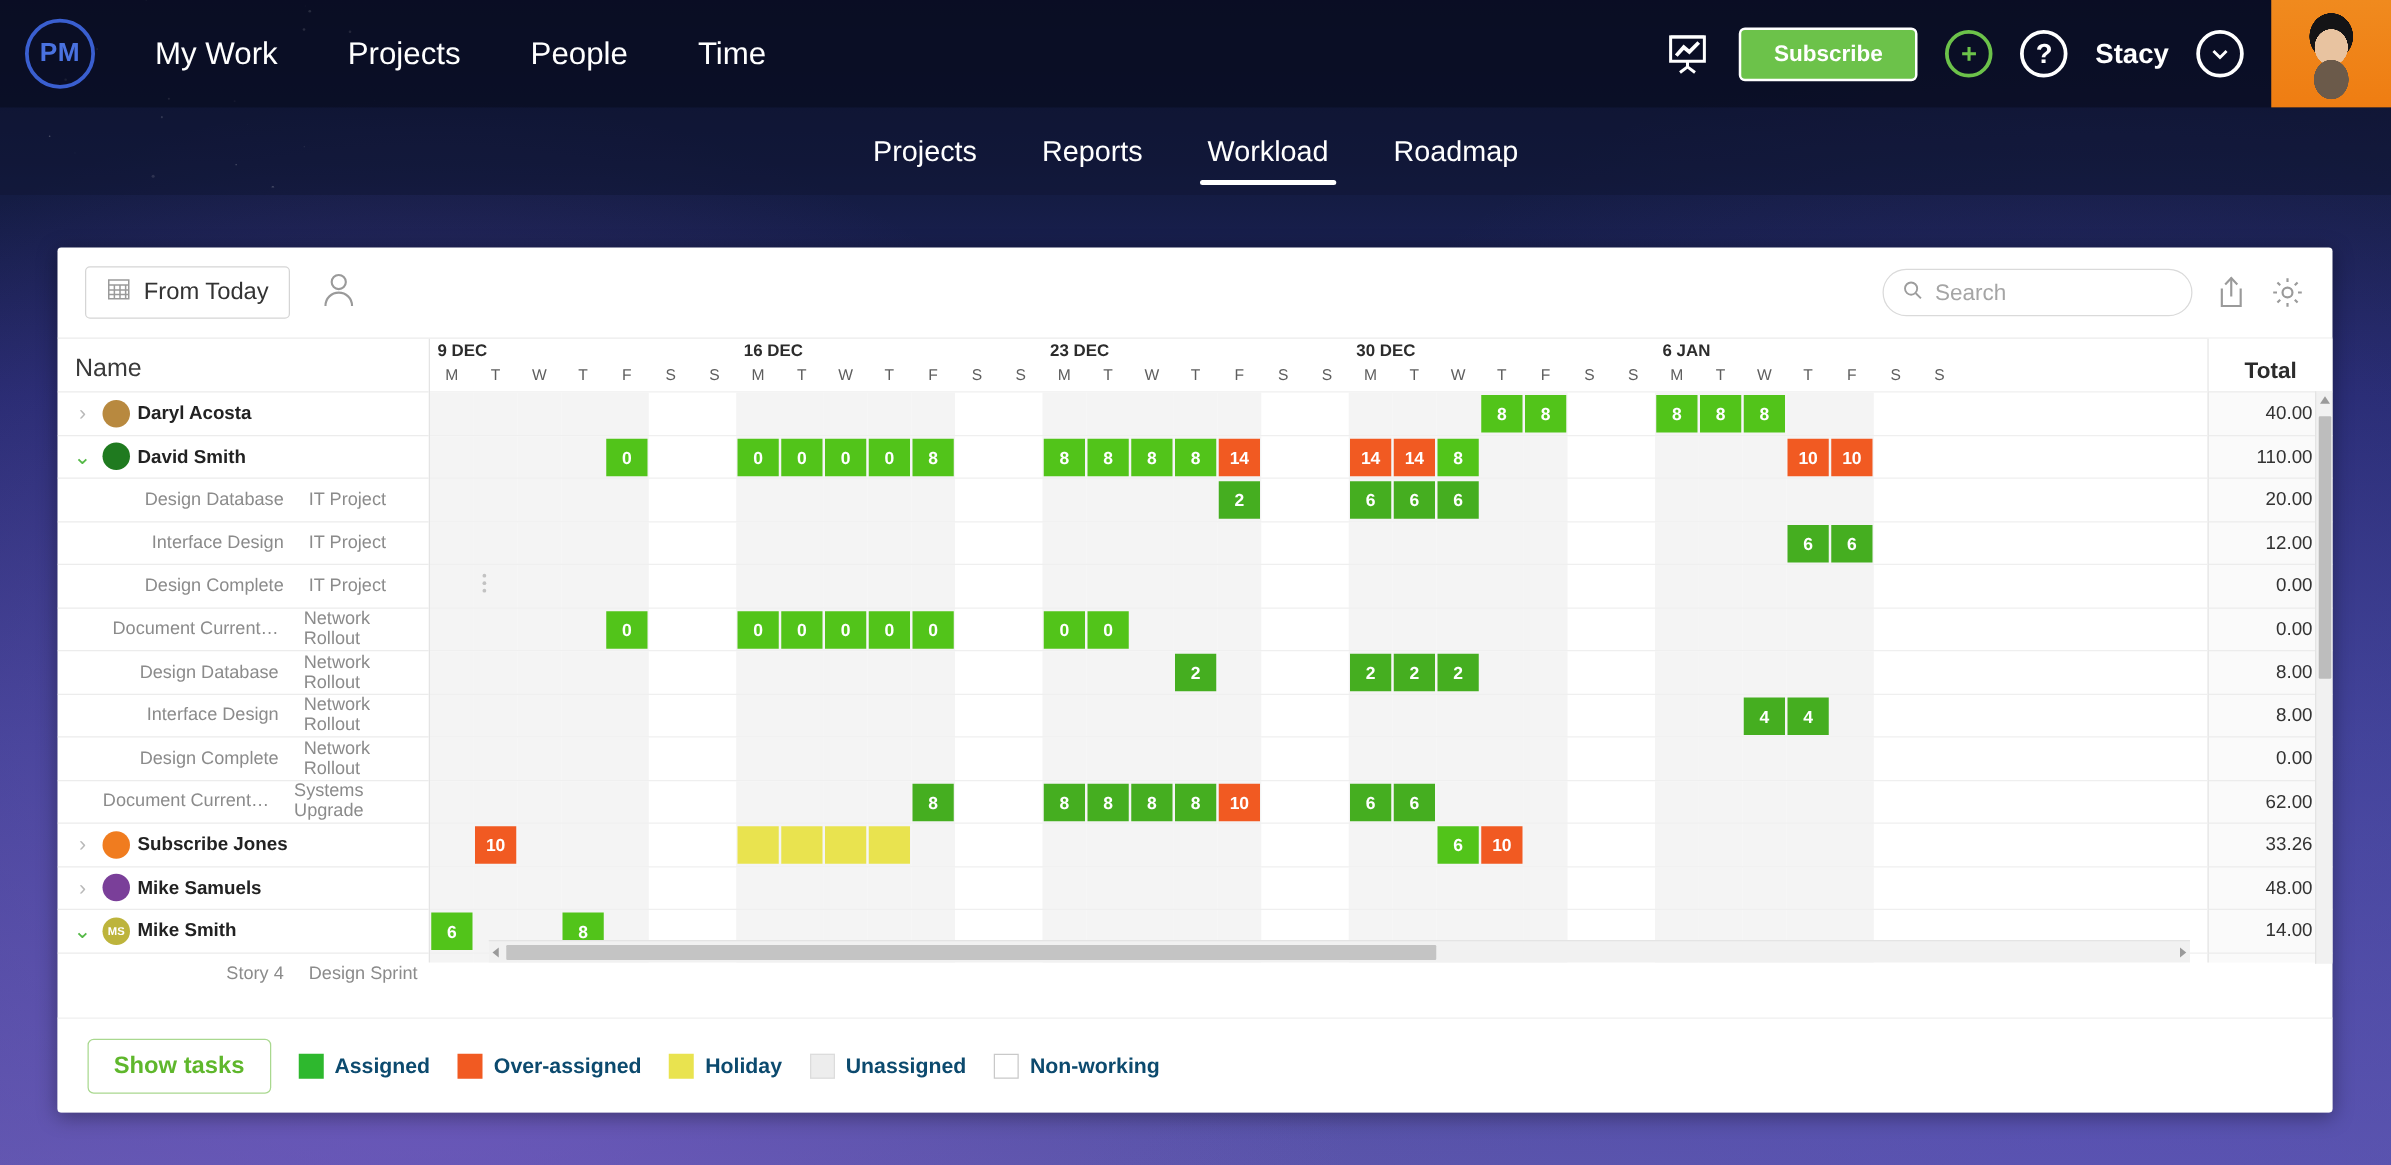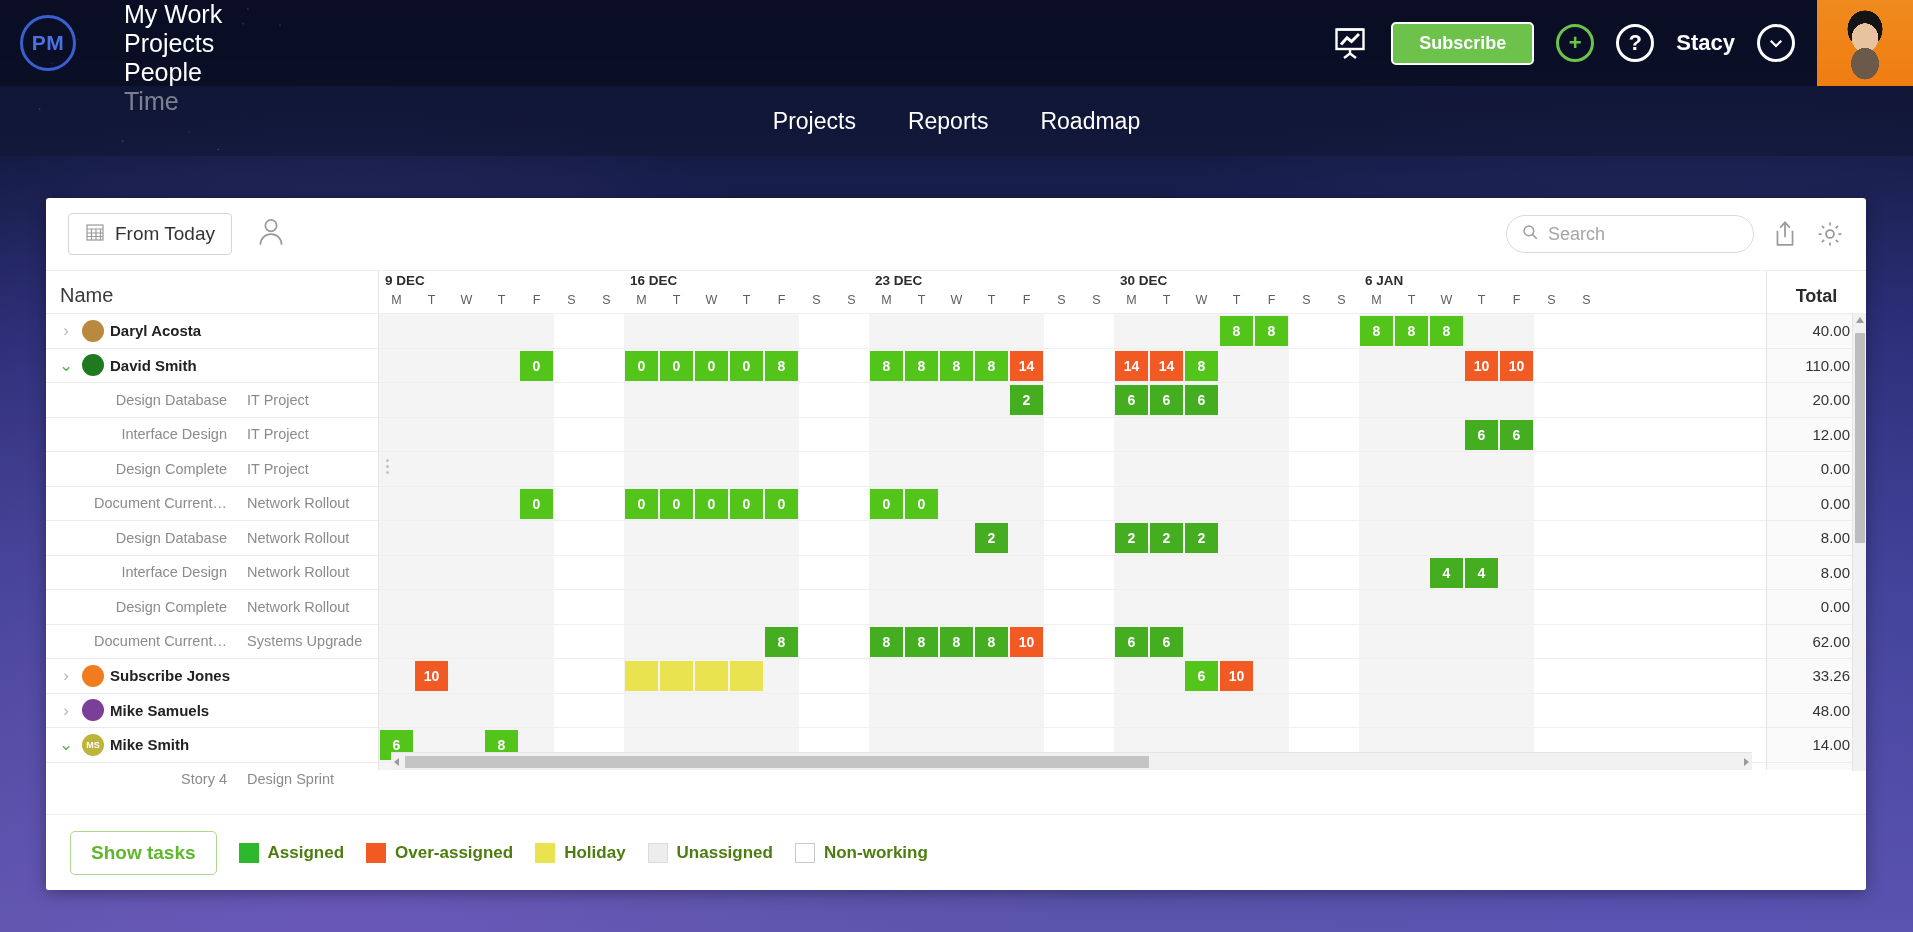--- a/index.html
+++ b/index.html
@@ -25,21 +25,21 @@
     background:rgba(10,14,35,.82);
     display:flex; align-items:center;
   }
   #logo { width:96px; display:flex; justify-content:center; align-items:center; }
   .logo-circle{
     width:56px;height:56px;border-radius:50%;
     border:3px solid #3a5fd0; color:#4a72e0;
     display:flex;align-items:center;justify-content:center;
     font-weight:700;font-size:21px;letter-spacing:.5px;
   }
-  .mainlinks { display:flex; height:86px;flex-direction:column; }
+  .mainlinks { display:flex; align-items:center; height:86px; }
   .mainlink{
     color:#fff; font-size:25px; padding:0 28px; height:86px;
     display:flex;align-items:center; position:relative; cursor:pointer;
     white-space:nowrap;
   }
   .mainlink.active::after{
     content:""; position:absolute; left:24px; right:24px; bottom:10px;
     height:4px; background:#fff; border-radius:2px;
   }
   #topright{ margin-left:auto; display:flex; align-items:center; gap:22px; padding-right:0; }
@@ -101,21 +101,21 @@
   #tb-right{ margin-left:auto; display:flex; align-items:center; gap:18px; }
   #search{
     width:248px;height:38px;border:1px solid #dadada;border-radius:19px;
     display:flex;align-items:center;gap:9px;padding:0 14px;
   }
   #search input{ border:0;outline:0;font-size:18px;color:#555;width:100%;font-family:inherit; background:transparent;}
   #search input::placeholder{ color:#a5a5a5; }
   .ico-btn{ cursor:pointer; display:flex;align-items:center;justify-content:center; }
   
   #grid{ position:relative; height:500px; display:flex; border-top:1px solid #ececec;}
-  #namecol{ width:333px; flex:none; border-right:1px solid #e4e4e4; position:relative;}
+  #namecol{ width:298px; flex:none; border-right:1px solid #e4e4e4; position:relative;}
   #headName{
     height:42px;display:flex;align-items:flex-end;padding:0 0 6px 14px;
     font-size:20px;color:#3a3a3a;
   }
   .nrow{
     height:34.5px; display:flex; align-items:center;
     border-top:1px solid #ececec; font-size:15px; padding-left:10px; gap:6px;
   }
   .nrow .twisty{ width:20px;text-align:center;color:#b9b9b9;font-size:17px;cursor:pointer;line-height:1;}
   .nrow .twisty.open{ color:#55b947; }
@@ -158,21 +158,21 @@
     border-left:4px solid transparent;border-right:4px solid transparent;border-bottom:6px solid #9a9a9a;}
   #hscroll{ position:absolute;left:345px;right:114px;bottom:0;height:18px;background:#f1f1f1;border-top:1px solid #e4e4e4;z-index:6;}
   #hscroll .thumb{ position:absolute;left:14px;top:3px;width:744px;height:12px;background:#c4c4c4;border-radius:1px;}
   #hscroll .arrL{ position:absolute;left:3px;top:5px;width:0;height:0;border-top:4px solid transparent;border-bottom:4px solid transparent;border-right:5px solid #9a9a9a;}
   #hscroll .arrR{ position:absolute;right:3px;top:5px;width:0;height:0;border-top:4px solid transparent;border-bottom:4px solid transparent;border-left:5px solid #9a9a9a;}
   
   #legend{ position:absolute;left:0;bottom:0;width:100%;height:76px;
     display:flex;align-items:center;padding:0 24px;gap:22px;border-top:1px solid #efefef;background:#fff;}
   #showtasks{ border:1px solid #a9d88f;border-radius:5px;background:#fff;color:#5fb72c;
     font-size:19px;font-weight:700;padding:10px 20px;cursor:pointer;}
-  .lg{ display:flex;align-items:center;gap:9px;font-size:17px;font-weight:700;color:#4d7c0f; }
+  .lg{ display:flex;align-items:center;gap:9px;font-size:17px;font-weight:700;color:#0c4a6e; }
   .sw{ width:20px;height:20px; }
   .sw.assigned{ background:#2eb82e; }
   .sw.over{ background:#f15a22; }
   .sw.holiday{ background:#e9e34f; }
   .sw.unassigned{ background:#ededed;border:1px solid #dcdcdc; }
   .sw.nonworking{ background:#fff;border:1px solid #c9c9c9; }
 </style>
 </head>
 <body>
 
@@ -770,20 +770,21 @@
         <polyline points="5,9 12,16 19,9"></polyline>
       </svg>
     </div>
     <div id="avatar-photo"></div>
   </div>
 </div>
 
 <div id="subnav">
     <div class="sublink">Projects</div>
     <div class="sublink">Reports</div>
+    <div class="sublink active">Workload</div>
     <div class="sublink">Roadmap</div>
   </div>
 
 <div id="card">
 
   <div id="toolbar">
     <div class="tb-btn">
       <span>
         <svg width="20" height="20" viewBox="0 0 20 20" fill="none" stroke="#9a9a9a" stroke-width="1.2">
           <rect x="2" y="3" width="16" height="15"></rect>

